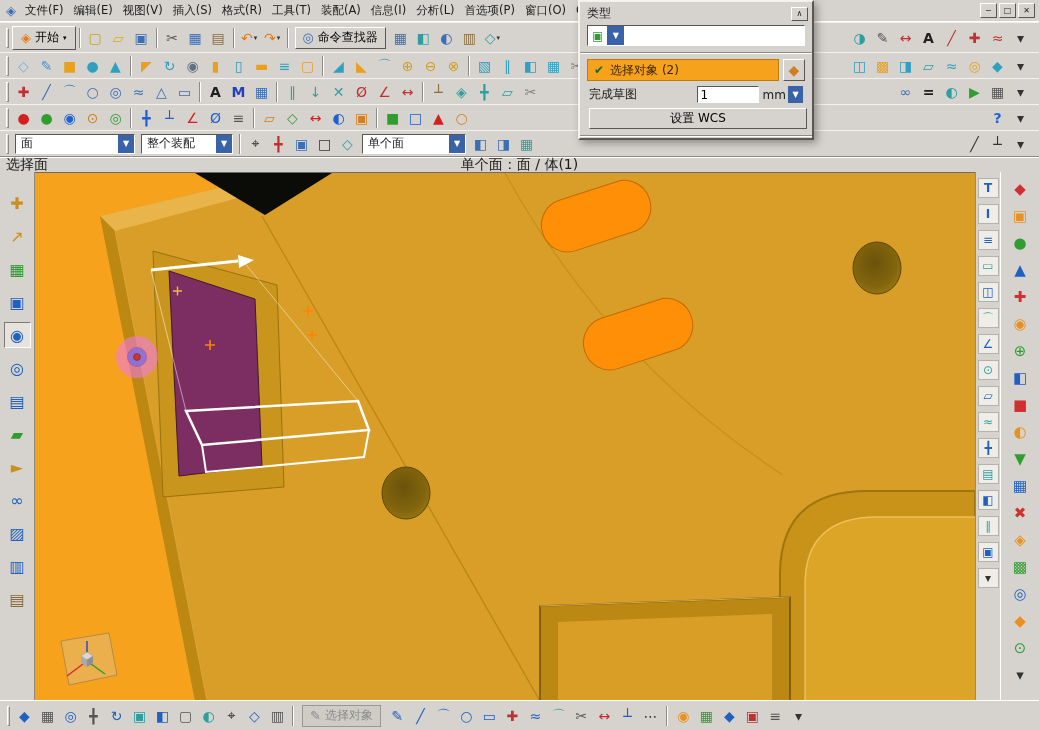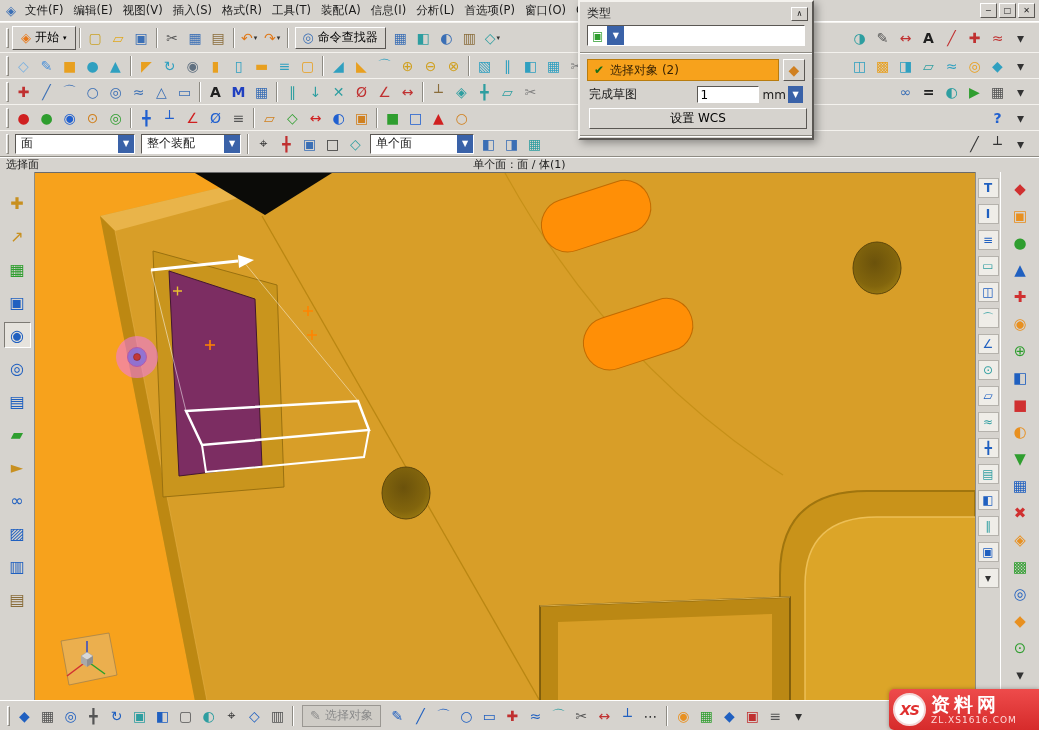--- a/index.html
+++ b/index.html
@@ -28,22 +28,22 @@
   .tbtn .dd{font-size:7px;color:#333;margin-left:1px}
   .grip{width:3px;height:20px;margin:0 3px;border:1px solid;border-color:#fff var(--chrome-lo) var(--chrome-lo) #fff;flex:none}
   .tsep{width:2px;height:20px;margin:0 3px;border-left:1px solid var(--chrome-lo);border-right:1px solid #fff;flex:none}
   .start-btn{display:flex;align-items:center;gap:4px;padding:2px 8px;height:24px;border:1px solid;border-color:#fff var(--chrome-dk) var(--chrome-dk) #fff;background:var(--chrome);font-size:12px;flex:none}
   .start-glyph{color:#E87818;font-size:13px}
   .cmdfinder{display:flex;align-items:center;gap:4px;padding:2px 7px;height:22px;margin:0 3px;border:1px solid;border-color:#fff var(--chrome-dk) var(--chrome-dk) #fff;background:var(--chrome);font-size:12px;flex:none}
   .cmdfinder .glyph{color:#3B6FB5;font-size:13px}
   .combo{display:flex;align-items:center;height:20px;background:#fff;border:1px solid;border-color:var(--chrome-dk) #fff #fff var(--chrome-dk);font-size:12px;flex:none;margin:0 3px}
   .combo .cv{padding:0 5px;flex:1;white-space:nowrap;overflow:hidden}
   .combo .ca{width:16px;height:100%;background:#3A62A8;color:#fff;font-size:8px;display:flex;align-items:center;justify-content:center;flex:none}
-  .w120{width:120px}.w112{width:100px}.w104{width:104px}
-  .statusbar{height:16px;font-size:11px;display:flex;align-items:flex-end;border-top:1px solid var(--chrome-lo);box-shadow:inset 0 1px 0 #fff;position:relative;background:var(--chrome)}
+  .w120{width:120px}.w112{width:92px}.w104{width:104px}
+  .statusbar{height:16px;font-size:14px;display:flex;align-items:center;border-top:1px solid var(--chrome-lo);box-shadow:inset 0 1px 0 #fff;position:relative;background:var(--chrome)}
   .sb-left{margin-left:6px}
   .sb-center{position:absolute;left:50%;transform:translateX(-50%)}
 
   
   .left-rail{position:absolute;left:0;top:172px;width:35px;height:528px;background:var(--chrome);border-right:1px solid var(--chrome-lo);
              display:flex;flex-direction:column;align-items:center;gap:7px;padding-top:18px}
   .lbtn{width:27px;height:26px;display:flex;align-items:center;justify-content:center;font-size:16px;border:1px solid transparent;flex:none}
   .lbtn.pressed{border-color:#7d7a74 #fff #fff #7d7a74;background:#e6e3dd}
   .right-rail-inner{position:absolute;left:975px;top:172px;width:25px;height:528px;background:var(--chrome);border-left:1px solid var(--chrome-lo);
              display:flex;flex-direction:column;align-items:center;gap:6px;padding-top:6px}
@@ -909,23 +909,14 @@
       <input class="gap-input" value="1" style="">
       <span class="unitbox">
         <span>mm</span>
         <span class="unit-arrow">▼</span>
       </span>
     </div>
     <button class="wcsbtn">设置 WCS</button>
     <div class="dlg-sep"></div>
   </div>
 
-  <div class="watermark">
-    <div class="wm-circle">
-      <span class="wm-logo-text">XS</span>
-    </div>
-    <div class="wm-right">
-      <div class="wm-site">资料网</div>
-      <div class="wm-url">ZL.XS1616.COM</div>
-    </div>
-  </div>
 
 </div>
 
 </body></html>

